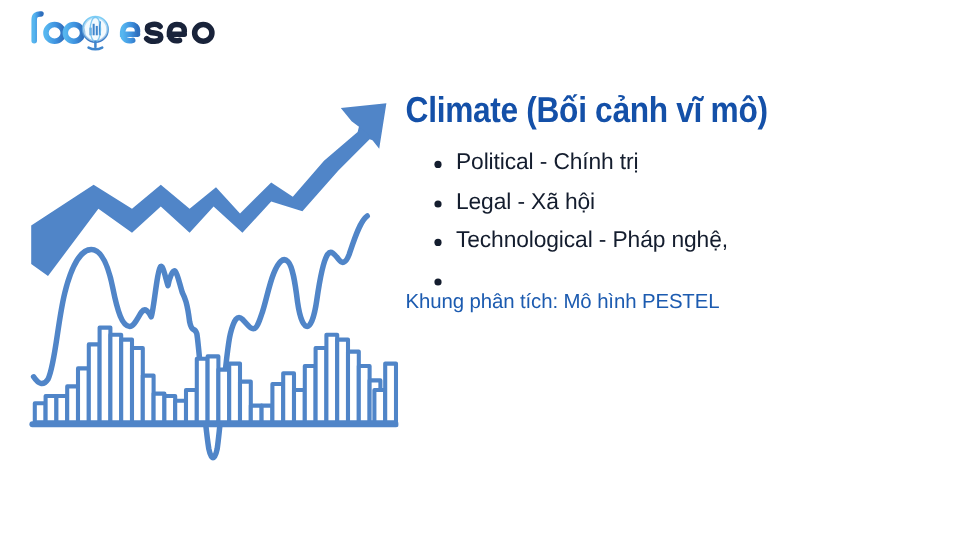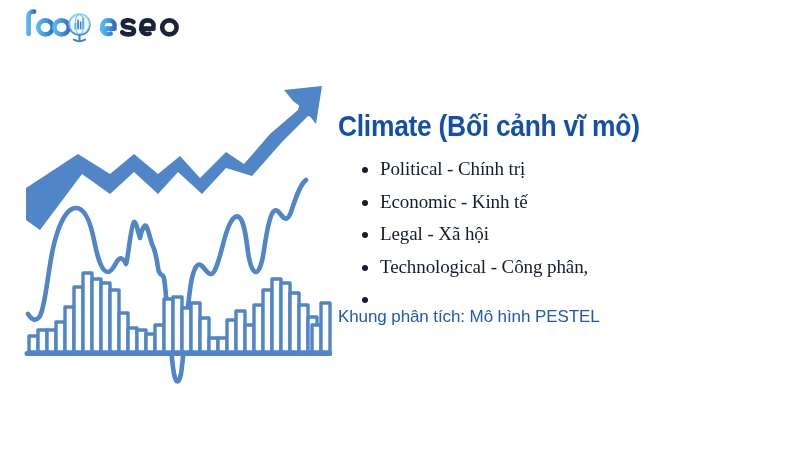--- a/index.html
+++ b/index.html
@@ -35,41 +35,39 @@
     height: 320px;
   }
   #illustration svg { display: block; }
 
   
   #content {
     position: absolute;
     left: 338px;
     top: 76px;
     width: 452px;
-    margin-top: 33px;
   }
 
   #title {
     color: #1450a8;
     font-family: "Liberation Sans Narrow", "Liberation Sans", sans-serif;
     font-weight: bold;
     font-size: 30px;
     line-height: 34px;
     letter-spacing: -0.3px;
     transform: scaleX(0.88);
     transform-origin: left center;
     white-space: nowrap;
     margin: 0 0 10px 0;
   }
 
   #bullet-list {
     list-style: none;
     margin: 0;
     padding: 0;
-    font-family: Liberation Serif, serif;
   }
   #bullet-list li {
     position: relative;
     color: #141d2e;
     font-size: 19px;
     line-height: 32.5px;
     padding-left: 42px;
     white-space: nowrap;
     letter-spacing: -0.1px;
   }
@@ -241,29 +239,25 @@
 
   <h1 id="title">Climate (Bối cảnh vĩ mô)</h1>
 
   <ul id="bullet-list">
     <li>
       <span class="dot"></span>
       <span>Political - Chính trị</span>
     </li>
     <li>
       <span class="dot"></span>
-      <span>Economic - Kinh tế</span>
-    </li>
-    <li>
-      <span class="dot"></span>
       <span>Legal - Xã hội</span>
     </li>
     <li>
       <span class="dot"></span>
-      <span>Technological - Công phân,</span>
+      <span>Technological - Pháp nghệ,</span>
     </li>
     <li>
       <span class="dot"></span>
     </li>
   </ul>
 
   <div id="footer-line">Khung phân tích: Mô hình PESTEL</div>
 </div>
 
 </body></html>

